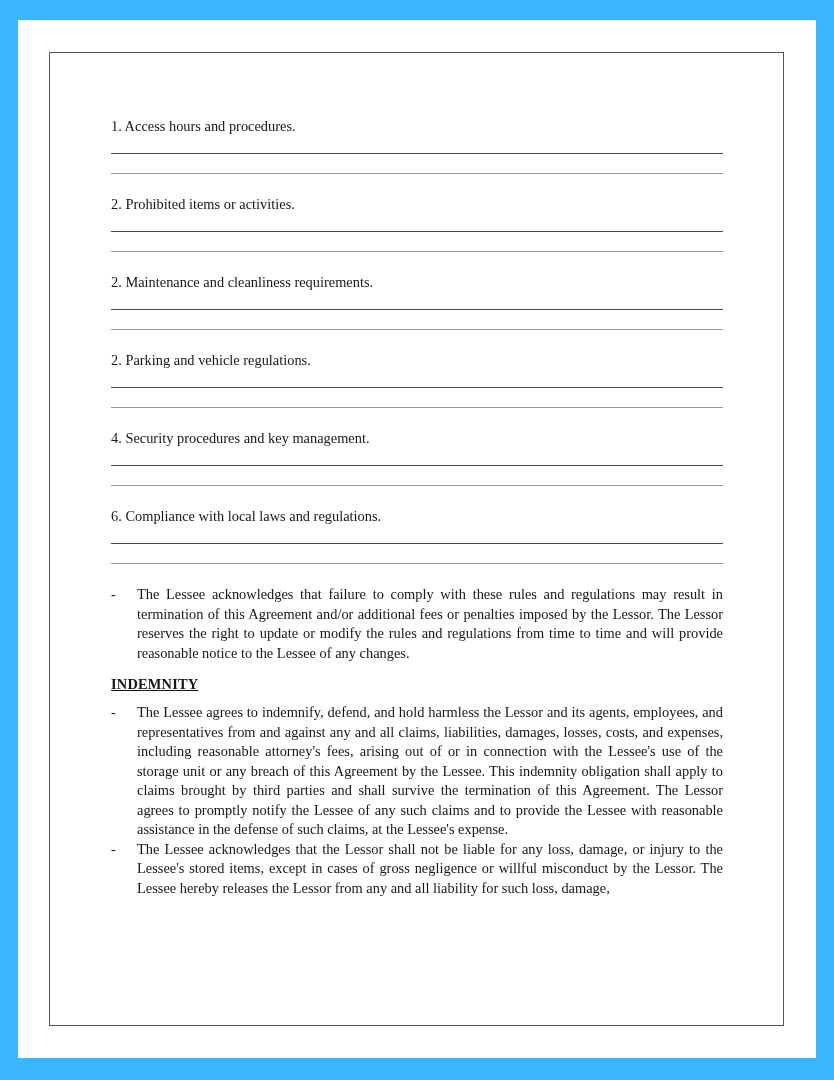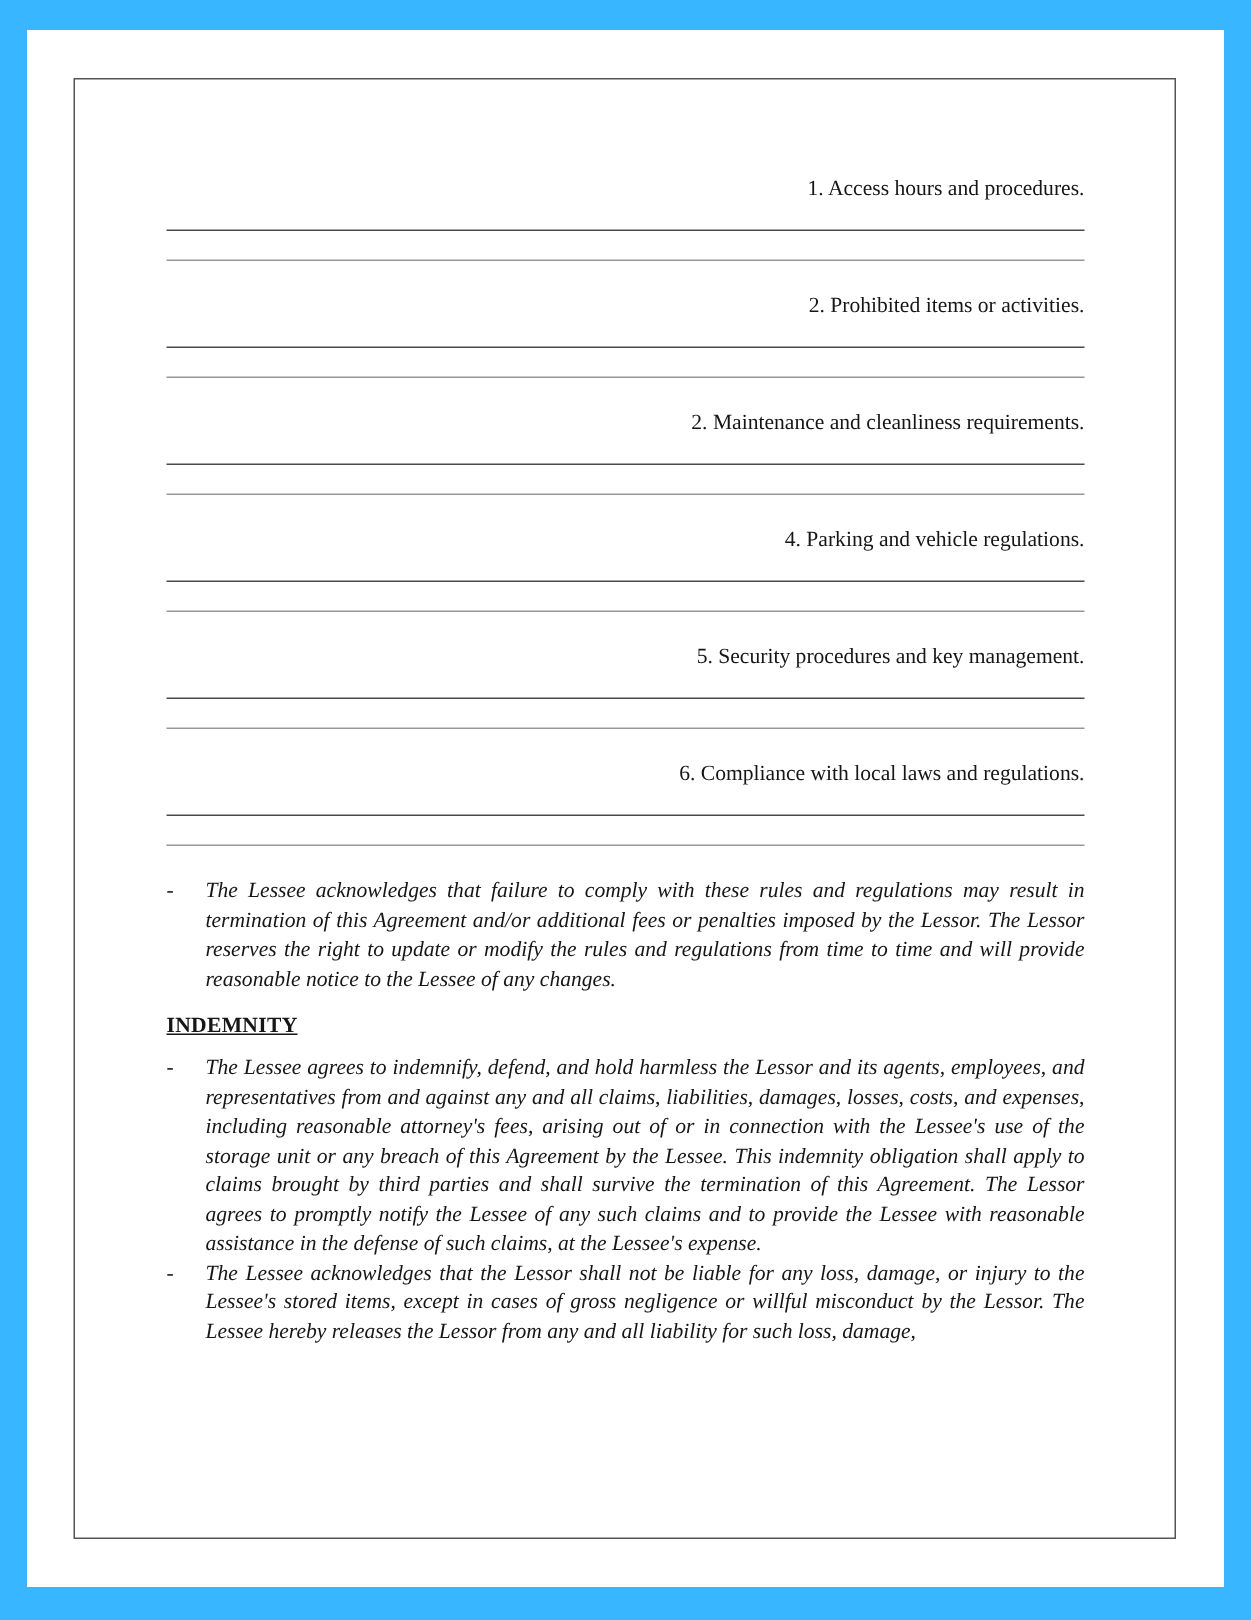--- a/index.html
+++ b/index.html
@@ -36,21 +36,20 @@
     position: absolute;
     left: 61px;
     top: 64px;
     width: 612px;
     font-size: 14.4px;
     line-height: 19.5px;
     color: var(--text-color, #161616);
   }
   .rule-item {
     margin: 0 0 21px 0;
-    text-align: right;
   }
   .rule-title {
     line-height: 19px;
     white-space: nowrap;
   }
   .blank-line {
     width: 100%;
   }
   .blank-line.first {
     height: 17px;
@@ -64,21 +63,20 @@
     display: flex;
     margin: 0;
   }
   .bullet-dash {
     flex: none;
     width: 26px;
   }
   .para-text {
     flex: 1;
     text-align: justify;
-    font-style: italic;
   }
   .section-heading {
     font-weight: bold;
     text-decoration: underline;
     line-height: 19px;
     margin: 12px 0 9px 0;
     letter-spacing: 0.2px;
   }
 </style>
 </head>
@@ -100,27 +98,27 @@
         <div class="blank-line second"></div>
       </div>
 
       <div class="rule-item">
         <div class="rule-title">2. Maintenance and cleanliness requirements.</div>
         <div class="blank-line first"></div>
         <div class="blank-line second"></div>
       </div>
 
       <div class="rule-item">
-        <div class="rule-title">4. Parking and vehicle regulations.</div>
+        <div class="rule-title">2. Parking and vehicle regulations.</div>
         <div class="blank-line first"></div>
         <div class="blank-line second"></div>
       </div>
 
       <div class="rule-item">
-        <div class="rule-title">5. Security procedures and key management.</div>
+        <div class="rule-title">4. Security procedures and key management.</div>
         <div class="blank-line first"></div>
         <div class="blank-line second"></div>
       </div>
 
       <div class="rule-item">
         <div class="rule-title">6. Compliance with local laws and regulations.</div>
         <div class="blank-line first"></div>
         <div class="blank-line second"></div>
       </div>
 

